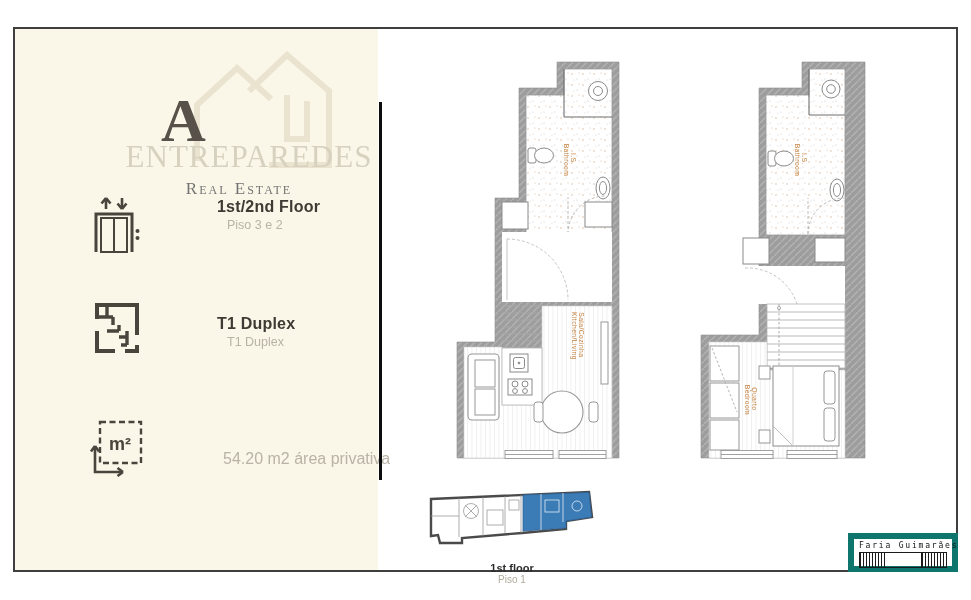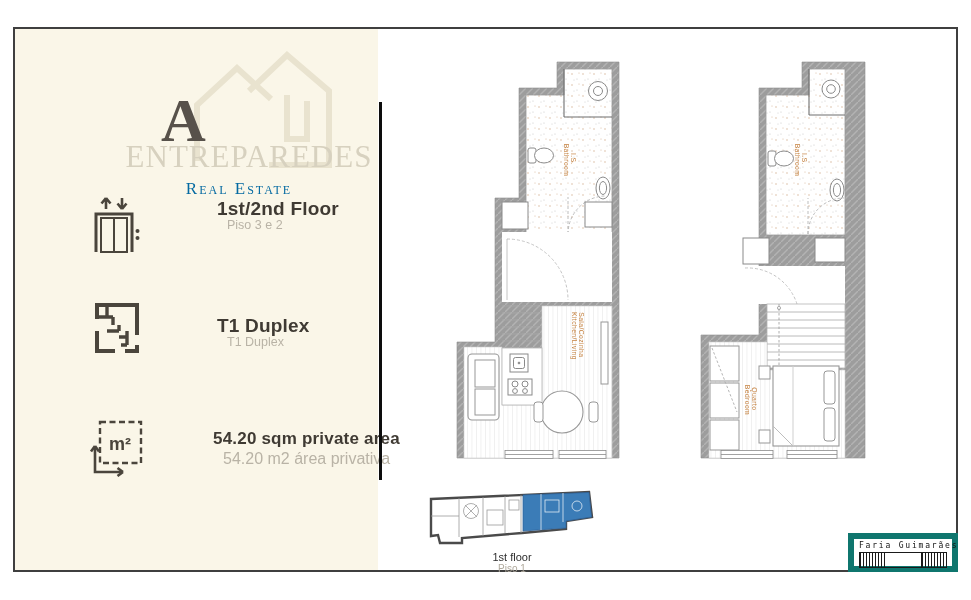--- a/index.html
+++ b/index.html
@@ -12,24 +12,24 @@
   .panel { position:absolute; left:0; top:0; width:363px; height:100%;
     background:#faf6e8; }
   .logo-house { position:absolute; left:168px; top:6px; }
   .brand-letter { position:absolute; left:146px; top:60px; font-family:"Liberation Serif",serif;
     font-weight:700; font-size:62px; color:#57514a; line-height:1; }
   .brand-name { position:absolute; left:84px; top:110px; width:300px; text-align:center;
     font-family:"Liberation Serif",serif; font-size:31px; letter-spacing:1px; color:#d7d1bf;
     white-space:nowrap; }
   .brand-tagline { position:absolute; left:104px; top:150px; width:240px; text-align:center;
     font-family:"Liberation Serif",serif; font-variant:small-caps; font-size:17px;
-    letter-spacing:2px; color:#0369a1; }
+    letter-spacing:2px; color:#737373; }
   .spec { position:absolute; }
   .spec .icon { position:absolute; }
-  .spec .label { position:absolute; left:124px; top:4px; font-size:19px; font-weight:700;
+  .spec .label { position:absolute; left:124px; top:4px; font-size:16px; font-weight:700;
     color:#3f3a33; white-space:nowrap; letter-spacing:.2px; }
   .spec .sublabel { position:absolute; left:134px; top:24px; font-size:12.5px;
     color:#b9b3a6; white-space:nowrap; }
   .spec-1 { left:78px; top:165px; width:280px; height:60px; }
   .spec-2 { left:78px; top:272px; width:280px; height:60px; }
   .spec-2 .label { top:14px; } .spec-2 .sublabel { top:34px; }
   .spec-3 { left:74px; top:390px; width:290px; height:60px; }
   .spec-3 .label { top:10px; font-size:17px; } .spec-3 .sublabel { top:31px; font-size:16px; }
 
   .divider { position:absolute; left:364px; top:73px; width:2.5px; height:378px;
@@ -38,21 +38,21 @@
   
   .plan1 { position:absolute; left:434px; top:31px; }
   .plan2 { position:absolute; left:682px; top:31px; }
   .room-label { font-family:"Liberation Sans",sans-serif; font-size:6.8px; fill:#c5813f;
     letter-spacing:.4px; text-anchor:middle; }
 
   
   .thumb { position:absolute; width:174px; text-align:center; }
   .thumb-1 { left:410px; top:457px; }
   .thumb-2 { left:596px; top:457px; }
-  .thumb .t-label { font-size:11px; font-weight:400; color:#2e2e2e; margin-top:1px; }
+  .thumb .t-label { font-size:11px; font-weight:700; color:#2e2e2e; margin-top:12px; }
   .thumb .t-sublabel { font-size:10px; color:#b0aa9d; margin-top:0; }
 
   
   .stamp { position:absolute; left:833px; top:504px; width:110px; height:39px;
     border:6px solid #0f766e; background:#fff; padding:2px 5px 3px 5px; }
   .stamp-name { font-family:"DejaVu Sans Mono",monospace; font-size:8px; letter-spacing:1.8px;
     color:#111; white-space:nowrap; text-align:center; }
   .stamp-barcode { margin-top:2px; height:16px; border:1.5px solid #1a1a1a; display:flex; }
   .stamp-barcode .bars { width:28%; height:100%;
     background:repeating-linear-gradient(90deg,#1a1a1a 0 1px,transparent 1px 3px); }
@@ -106,21 +106,20 @@
     <div class="spec spec-3">
       <svg class="icon" width="56" height="58" viewBox="0 0 56 58">
         <rect x="11" y="3" width="41" height="41" fill="none" stroke="#4a453c" stroke-width="2.4" stroke-dasharray="6,3.5"></rect>
         <text x="31" y="31" text-anchor="middle" font-size="18" font-weight="bold" fill="#4a453c" font-family="Liberation Sans, sans-serif">m²</text>
         <g stroke="#4a453c" fill="none" stroke-width="2.6">
           <path d="M6,28 V53 H33"></path>
           <path d="M6,27 l-4,5.5 M6,27 l4,5.5"></path>
           <path d="M34,53 l-5.5,-4 M34,53 l-5.5,4"></path>
         </g>
       </svg>
-      <div class="label">54.20 sqm private area</div>
       <div class="sublabel">54.20 m2 área privativa</div>
     </div>
   </div>
 
   <div class="divider"></div>
 
   <svg class="plan1" width="178" height="406" viewBox="0 0 178 406">
     <defs>
       <pattern id="p1wall" patternUnits="userSpaceOnUse" width="7" height="7">
         <rect width="7" height="7" fill="#9d9d9d"></rect>

